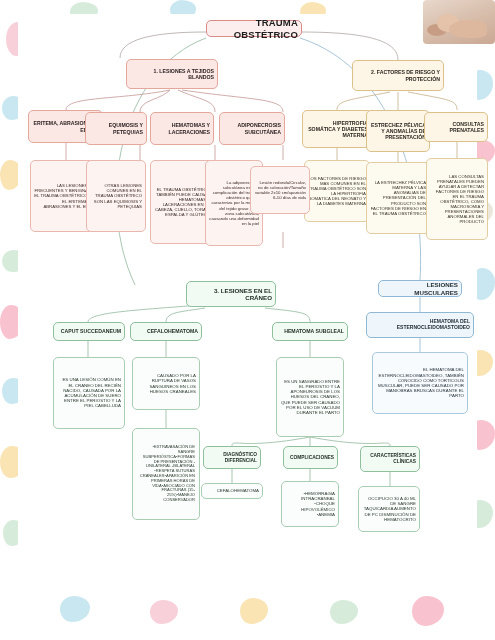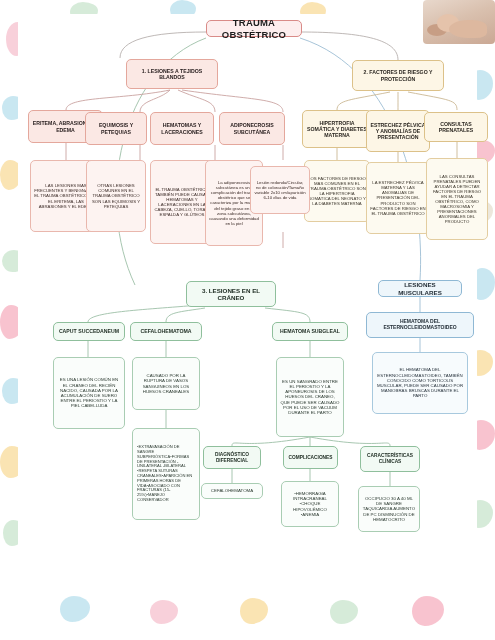--- a/index.html
+++ b/index.html
@@ -34,21 +34,21 @@
   
   .node{
     position:absolute;box-sizing:border-box;
     display:flex;align-items:center;justify-content:center;
     text-align:center;line-height:1.18;
     border-radius:5px;z-index:5;
     padding:2px 3px;
     word-break:break-word;
     hyphens:auto;
   }
-  .node span{display:block;width:100%;}
+  .node span{display:block;width:100%;text-align:right;}
 
   
   .t-root{background:#fdeeee;border:1.4px solid #d98b88;color:#1d1d1d;font-weight:bold;font-size:9.5px;letter-spacing:.2px;}
   .t-pink{background:#fbe8e4;border:1px solid #e4a79c;color:#2a2020;font-weight:bold;font-size:5.2px;}
   .t-pinkbody{background:#fdf3f1;border:1px solid #e9b7ad;color:#3a2a26;font-size:4.3px;}
   
   .t-tan{background:#fdf6e6;border:1px solid #dcc189;color:#2a2620;font-weight:bold;font-size:5.2px;}
   .t-tanbody{background:#fdfaf0;border:1px solid #e3cda0;color:#3a342a;font-size:4.3px;}
   
   .t-green{background:#f2faf4;border:1px solid #8fbf9c;color:#223026;font-weight:bold;font-size:6.2px;}

